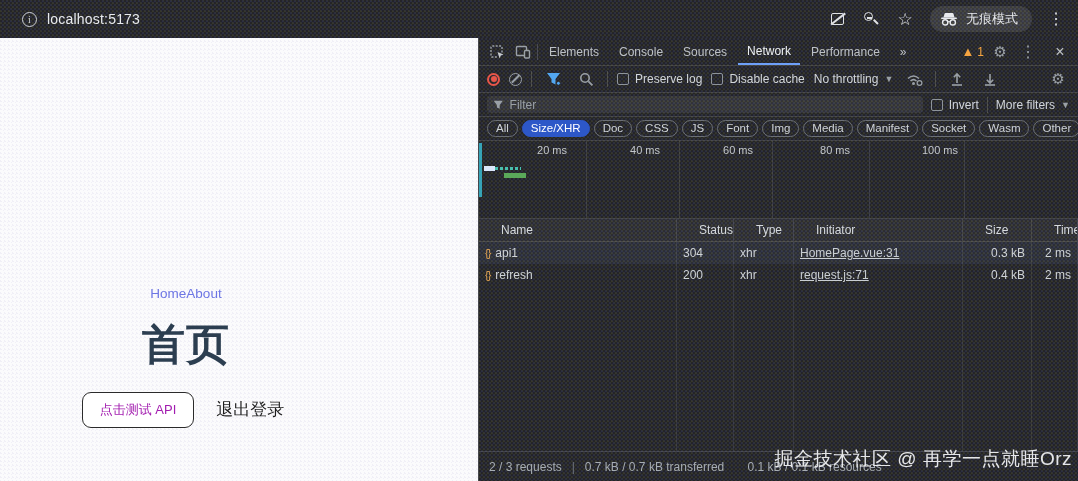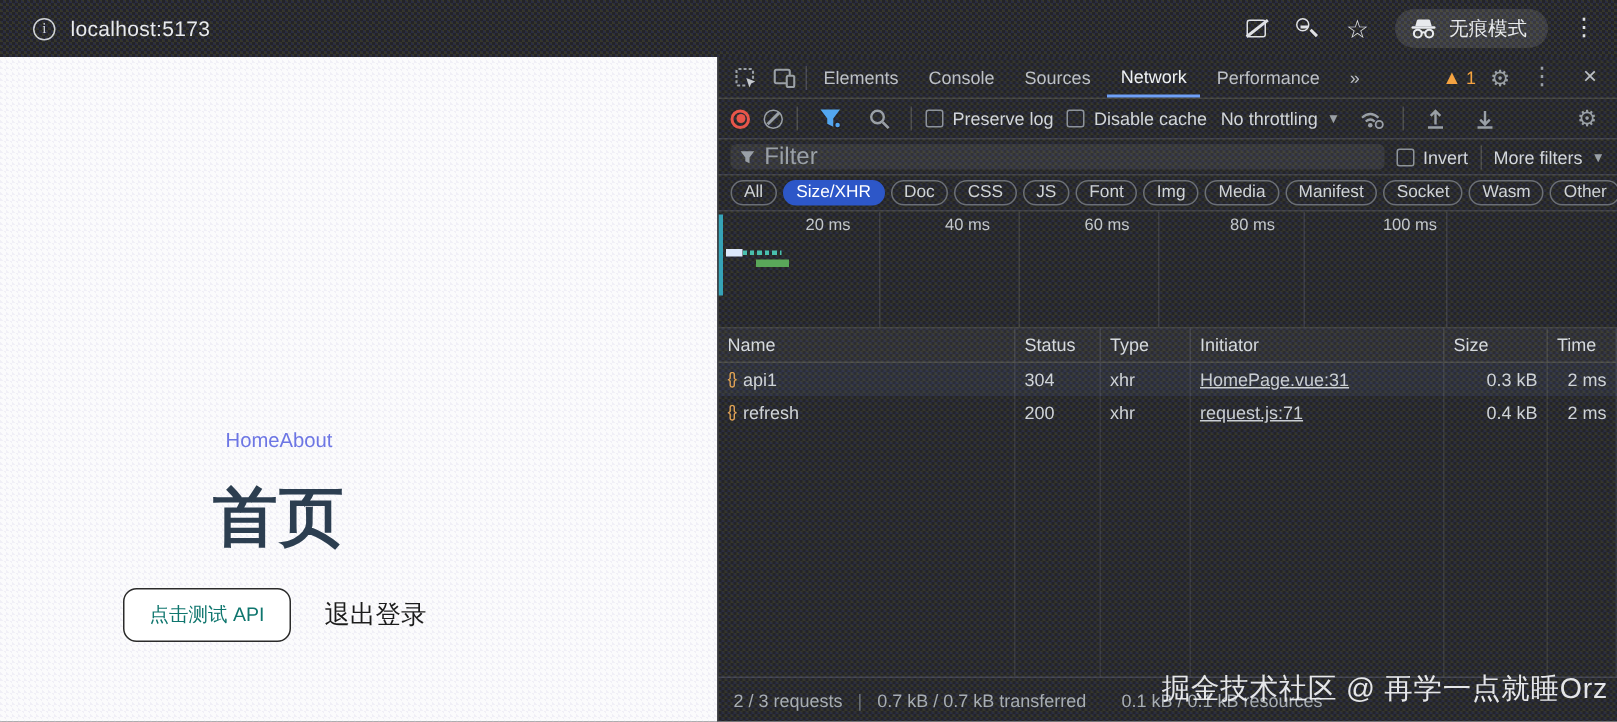--- a/index.html
+++ b/index.html
@@ -42,21 +42,21 @@
     background-color:#fbfbfc;
     background-image:
       linear-gradient(45deg, rgba(230,228,240,.5) 25%, transparent 25%, transparent 75%, rgba(230,228,240,.5) 75%);
     background-size:4px 4px; }
   .page-nav { position:absolute; left:0; top:248px; width:372px; text-align:center; font-size:13.5px; }
   .page-nav a { color:#6d76e4; text-decoration:none; cursor:pointer; }
   .page-title { position:absolute; left:0; top:278px; width:372px; text-align:center;
     font-size:43px; font-weight:700; color:#2c3e50; letter-spacing:1px; }
   .page-btns { position:absolute; left:0; top:352px; width:372px; display:flex;
     justify-content:center; align-items:center; gap:16px; }
-  .btn-api { font-family:"Liberation Sans", sans-serif; font-size:13px; color:#0f766e;
+  .btn-api { font-family:"Liberation Sans", sans-serif; font-size:13px; color:#a21caf;
     background:#fff; border:1.6px solid #2b2b2b; border-radius:9px; padding:8px 17px; cursor:pointer; }
   .btn-logout { font-family:"Liberation Sans", sans-serif; font-size:17px; color:#1c1c1c;
     background:transparent; border:none; padding:8px 6px; cursor:pointer; }
 
   
   .devtools { position:absolute; left:478px; top:38px; width:600px; height:443px;
     display:flex; flex-direction:column; color:#d2d6da; font-size:12px; border-left:1px solid #47484c; }
   .dt-row-border { border-bottom:1px solid rgba(255,255,255,.12); }
 
   
@@ -81,21 +81,21 @@
   .chk .box { width:12px; height:12px; border:1.5px solid #8d939a; border-radius:2px; background:transparent; }
   .ddown { display:flex; align-items:center; gap:6px; cursor:pointer; white-space:nowrap; color:#d2d6da; }
   .caret { font-size:9px; color:#9aa0a6; }
   .mini-svg { display:block; }
 
   
   .dt-filter { height:24px; display:flex; align-items:center; gap:8px; padding:0 8px; flex:none; }
   .filter-box { flex:1; display:flex; align-items:center; gap:6px; background:rgba(255,255,255,.07);
     border-radius:4px; height:17px; padding:0 6px; }
   .filter-box input { background:transparent; border:none; outline:none; color:#d2d6da;
-    font-size:16px; width:100%; font-family:"Liberation Sans", sans-serif; }
+    font-size:12px; width:100%; font-family:"Liberation Sans", sans-serif; }
   .filter-box input::placeholder { color:#9aa0a6; }
 
   
   .dt-chips { height:24px; display:flex; align-items:center; gap:4px; padding:0 8px; flex:none; }
   .chip { border:1px solid #6b6f75; border-radius:10px; padding:1px 8px 2px; font-size:11.5px;
     color:#cfd3d7; cursor:pointer; white-space:nowrap; }
   .chip.active { background:#2d57c8; border-color:#2d57c8; color:#fff; }
 
   
   .dt-overview { height:78px; position:relative; flex:none; overflow:hidden; }
@@ -103,21 +103,21 @@
   .ruler-label { position:absolute; top:3px; width:60px; text-align:center; font-size:11px; color:#c3c7cb; }
   .wf-strip { position:absolute; left:0; top:2px; width:3px; height:54px; background:#38b8cf; opacity:.85; }
   .wf-bar1a { position:absolute; left:5px; top:25px; width:11px; height:5px; background:#dbe7fb; }
   .wf-bar1b { position:absolute; left:16px; top:26px; width:26px; height:3px;
     background:repeating-linear-gradient(90deg,#49bfae 0 3px, transparent 3px 5px); }
   .wf-bar2 { position:absolute; left:25px; top:32px; width:22px; height:5px; background:#5aa85a; }
 
   
   .grid-cols { display:grid; grid-template-columns:198px 57px 60px 169px 69px 1fr; }
   .dt-thead { height:23px; flex:none; background:rgba(255,255,255,.045); }
-  .dt-thead .cell { display:flex; align-items:center; padding:0 6px; color:#d5d9dd;
+  .dt-thead .cell { display:flex; align-items:center; padding:0 22px; color:#d5d9dd;
     border-right:1px solid rgba(255,255,255,.10); overflow:hidden; white-space:nowrap; }
   .dt-row { height:22px; flex:none; cursor:pointer; }
   .dt-row .cell { display:flex; align-items:center; padding:0 6px; color:#cfd3d7;
     border-right:1px solid rgba(255,255,255,.08); overflow:hidden; white-space:nowrap; }
   .dt-row.alt { background:rgba(120,140,190,.10); }
   .cell.num { justify-content:flex-end; }
   .brace { color:#e2a355; margin-right:5px; font-size:11px; letter-spacing:-1px; }
   .init-link { color:#c9ced3; text-decoration:underline; cursor:pointer; }
   .dt-fill { flex:1; }
   .dt-fill .cell { border-right:1px solid rgba(255,255,255,.08); height:100%; }

